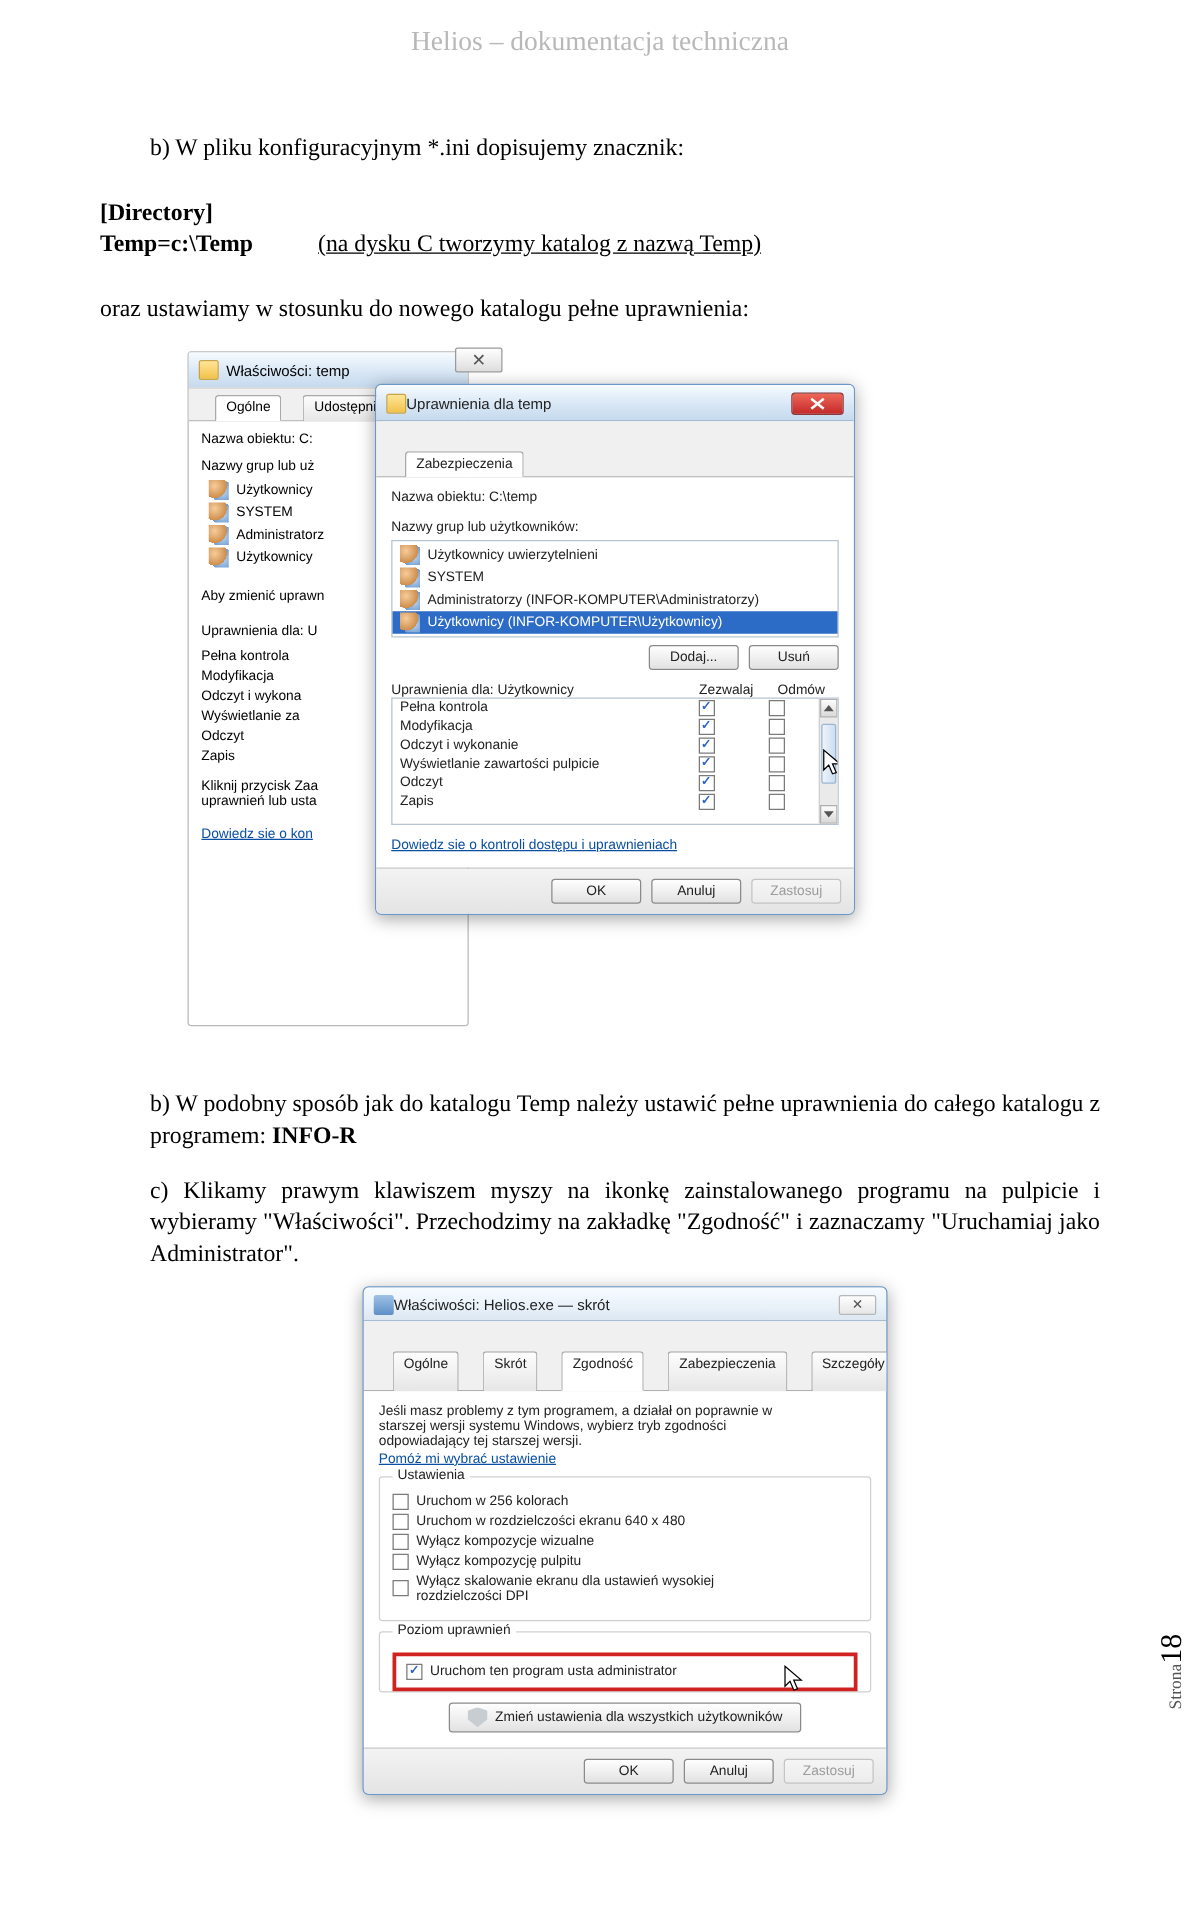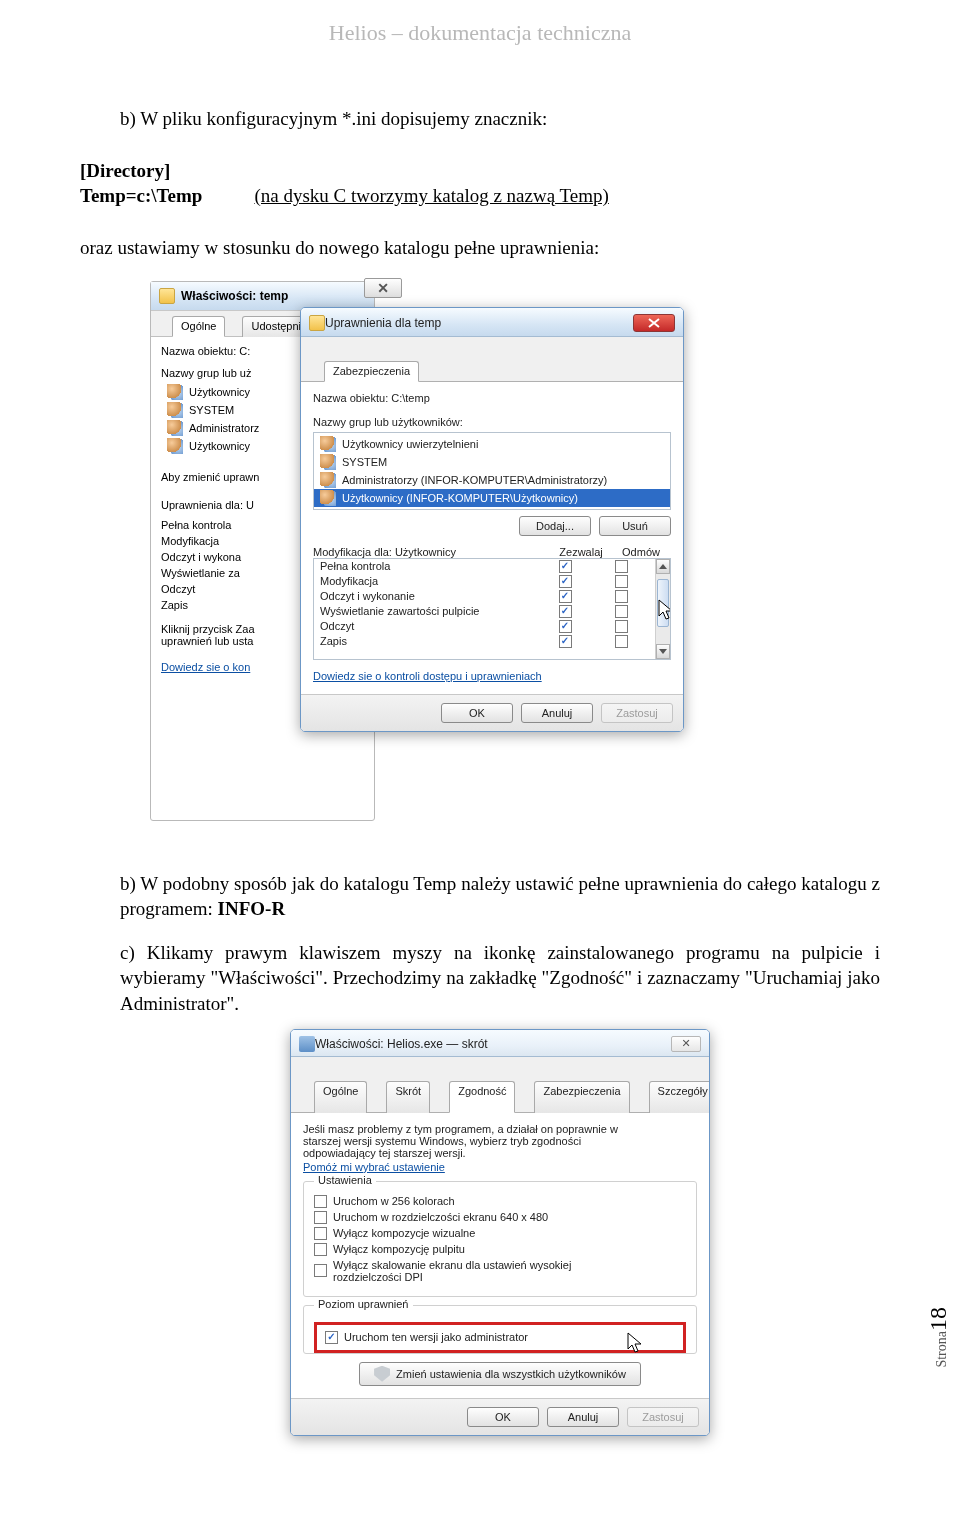--- a/index.html
+++ b/index.html
@@ -155,26 +155,25 @@
   .stack { position:relative; height:560px; }
   .back-win {
     position:absolute; left:0; top:0;
     width: 225px; height: 540px;
     background:#fff;
     border:1px solid #b9b9b9;
     border-radius:3px;
     font-family:"Segoe UI",Tahoma,sans-serif;
   }
   .back-title {
-    display:flex; align-items:center; gap:6px;
+    display:flex; align-items:flex-end; gap:6px;
     padding:6px 8px;
     background:linear-gradient(#f6fbff,#d7e6f5 58%,#c6daee);
     border-bottom:1px solid #c8c8c8;
     font-size:12px;
-    font-weight:bold;
   }
   .back-close {
     position:absolute; top:-4px; right:-28px;
     width:38px; height:20px;
     border:1px solid #9a9a9a;
     background:linear-gradient(#fefefe,#dedede);
     border-radius:2px;
     display:flex;align-items:center;justify-content:center;
     color:#555; font-size:14px;
   }
@@ -335,21 +334,21 @@
             <div class="listitem sel">
                 <span class="userpair icon16"></span>
                 <span>Użytkownicy (INFOR-KOMPUTER\Użytkownicy)</span>
               </div>
           </div>
           <div class="btnrow">
             <div class="wbtn">Dodaj...</div>
             <div class="wbtn">Usuń</div>
           </div>
           <div class="permhead">
-            <span class="nm">Modyfikacja dla: Użytkownicy</span>
+            <span class="nm">Uprawnienia dla: Użytkownicy</span>
             <span class="col">Zezwalaj</span>
             <span class="col">Odmów</span>
           </div>
           <div class="permbody">
             <div class="permtable">
               <div class="permrow">
                   <span class="nm">Pełna kontrola</span>
                   <span class="col">
                     <span class="chk on"></span>
                   </span>
@@ -479,21 +478,21 @@
               <span class="chk"></span>
               <span class="label11"><span>Wyłącz skalowanie ekranu dla ustawień wysokiej</span><br><span>rozdzielczości DPI</span></span>
             </div>
         </div>
 
         <div class="groupbox" style="padding-bottom:0">
           <div class="legend">Poziom uprawnień</div>
           <div class="redbox">
             <div class="row">
                 <span class="chk on"></span>
-                <span class="label11">Uruchom ten wersji jako administrator</span>
+                <span class="label11">Uruchom ten program usta administrator</span>
               </div>
             <svg class="cursor" style="position:absolute;right:40px;bottom:-4px" viewBox="0 0 16 22" width="16" height="22">
                 <path d="M1 1 L1 17 L5 13 L8 20 L11 19 L8 12 L14 12 Z" fill="#fff" stroke="#000" stroke-width="1"></path>
               </svg>
           </div>
         </div>
 
         <div style="display:flex;justify-content:center;margin-top:8px">
           <div class="wbtn" style="min-width:auto;display:flex;align-items:center;gap:6px;padding:3px 14px">
             <span class="icon16 shield-gray"></span>

